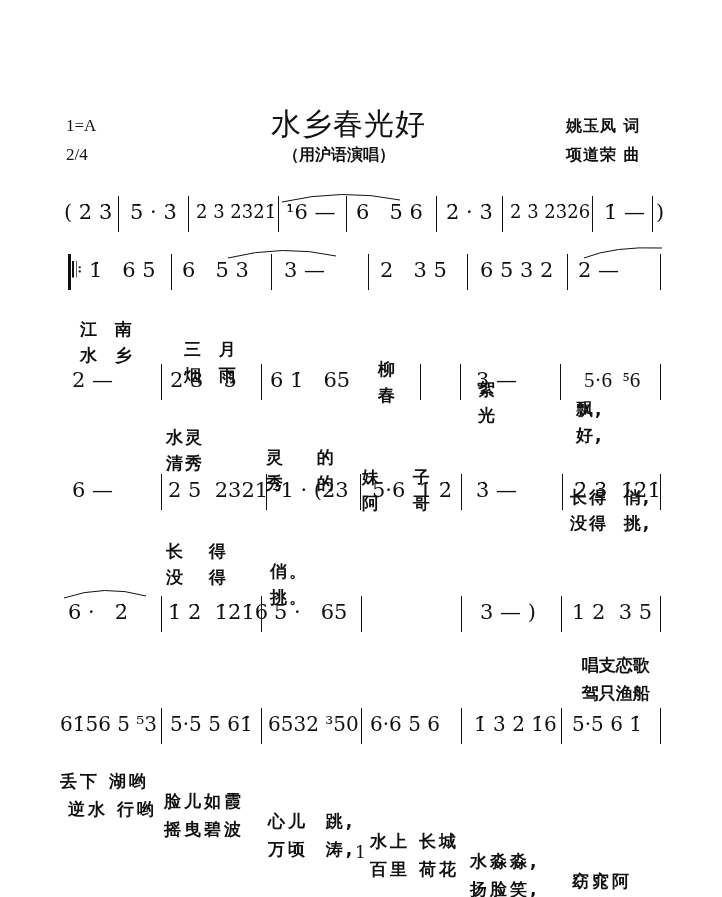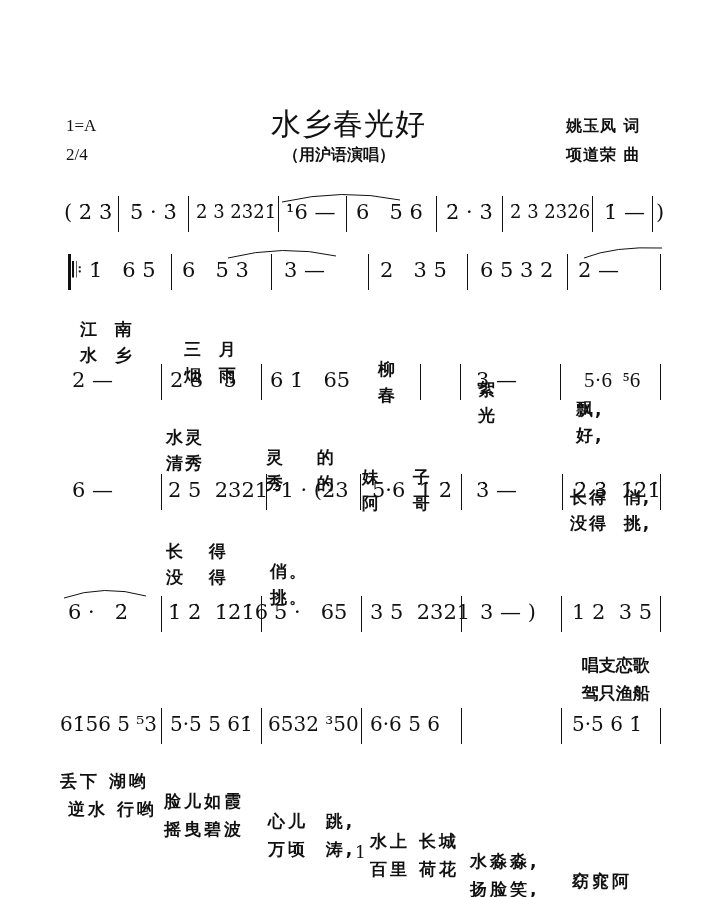--- a/index.html
+++ b/index.html
@@ -194,23 +194,20 @@
     </div>
   <div class="bar" style="left:101px;"></div>
   <div class="m" style="left:106px;width:96px;">
       <span class="note" style="left:2px;">1̇ 2̇  1̇2̇1̇6</span>
     </div>
   <div class="bar" style="left:201px;"></div>
   <div class="m" style="left:206px;width:96px;">
       <span class="note" style="left:8px;">5 ·   65</span>
     </div>
   <div class="bar" style="left:301px;"></div>
-  <div class="m" style="left:306px;width:96px;">
-      <span class="note" style="left:4px;">3 5  2321</span>
-    </div>
   <div class="bar" style="left:401px;"></div>
   <div class="m" style="left:406px;width:96px;">
       <span class="note" style="left:14px;">3 — )</span>
     </div>
   <div class="bar" style="left:501px;"></div>
   <div class="m" style="left:506px;width:96px;">
       <span class="note" style="left:6px;">1 2  3 5</span>
     </div>
   <div class="bar" style="left:600px;"></div>
   <svg class="slur" style="left:4px;top:-6px;" width="84" height="12">
@@ -234,20 +231,23 @@
     </div>
   <div class="bar" style="left:201px;"></div>
   <div class="m" style="left:206px;width:96px;">
       <span class="note" style="left:2px;font-size:20px;">6532 ³50</span>
     </div>
   <div class="bar" style="left:301px;"></div>
   <div class="m" style="left:306px;width:96px;">
       <span class="note" style="left:4px;font-size:20px;">6·6 5 6</span>
     </div>
   <div class="bar" style="left:401px;"></div>
+  <div class="m" style="left:406px;width:96px;">
+      <span class="note" style="left:8px;font-size:20px;">1̇ 3̇ 2̇ 1̇6</span>
+    </div>
   <div class="bar" style="left:501px;"></div>
   <div class="m" style="left:506px;width:96px;">
       <span class="note" style="left:6px;font-size:20px;">5·5 6 1̇</span>
     </div>
   <div class="bar" style="left:600px;"></div>
 </div>
 <div class="lyr" style="top:750px;left:60px;letter-spacing:3px;">
   <span style="position:absolute;left:0;">丢下 湖哟</span>
   <span style="position:absolute;left:104px;">脸儿如霞</span>
   <span style="position:absolute;left:208px;">心儿  跳,</span>

